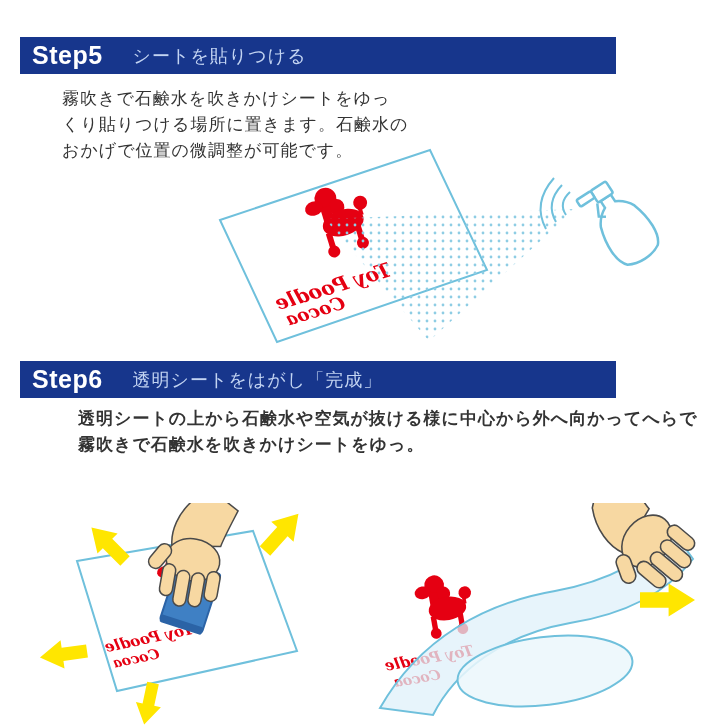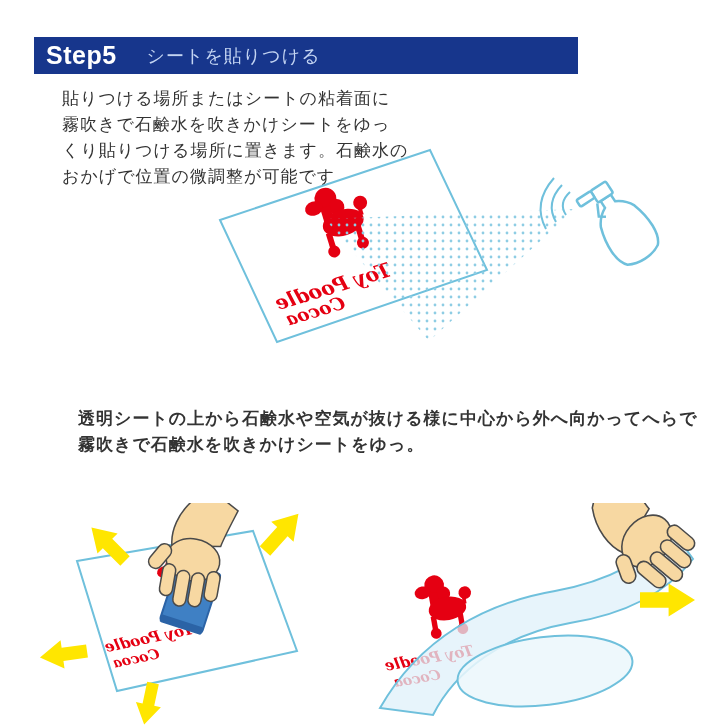--- a/index.html
+++ b/index.html
@@ -1,21 +1,21 @@
 <!DOCTYPE html>
 <html><head>
 <meta charset="utf-8">
 <style>
   * { margin:0; padding:0; box-sizing:border-box; }
   html,body { background:#ffffff; }
   body { font-family:"Liberation Sans","DejaVu Sans",sans-serif; }
   .page { position:relative; width:728px; height:728px; background:#ffffff; overflow:hidden; }
 
   .step-bar {
-    position:absolute; left:34px; width:544px; height:37px;
+    position:absolute; left:20px; width:596px; height:37px;
     background:#17368c; display:flex; align-items:center; padding-left:12px;
   }
   .bar-step5 { top:37px; }
   .bar-step6 { top:361px; }
   .step-label { color:#ffffff; font-weight:bold; font-size:25px; letter-spacing:.5px; }
   .step-title { color:#c3d4f2; font-size:18px; margin-left:30px; letter-spacing:1px; }
 
   .para { position:absolute; color:#333333; font-size:17px; line-height:26px; letter-spacing:1px; }
   .para-step5 { left:62px; top:86px; }
   .para-step6 { left:78px; top:406px; width:648px;font-weight:bold; }
@@ -58,21 +58,20 @@
       </g>
     </defs>
   </svg>
 
   <div class="step-bar bar-step5">
     <span class="step-label">Step5</span>
     <span class="step-title">シートを貼りつける</span>
   </div>
 
   <div class="para para-step5">
-    <div>貼りつける場所またはシートの粘着面に</div>
     <div>霧吹きで石鹸水を吹きかけシートをゆっ</div>
     <div>くり貼りつける場所に置きます。石鹸水の</div>
     <div>おかげで位置の微調整が可能です。</div>
   </div>
 
   <svg class="illu illu1" width="515" height="225" viewBox="0 0 515 225">
     <defs>
       <pattern id="dots" width="8" height="8" patternUnits="userSpaceOnUse">
         <circle cx="2" cy="2" r="1.4" fill="#8ecde4"></circle>
       </pattern>
@@ -95,20 +94,24 @@
     </g>
 
     <g transform="translate(437,88) rotate(-33)" fill="#ffffff" stroke="#6fc0dc" stroke-width="2.5">
       <path d="M -20,-8 C -26,10 -26,30 -18,38 C -8,44 8,44 18,38 C 26,30 26,10 20,-8 C 16,-16 10,-20 6,-22 L 6,-30 L -6,-30 L -6,-22 C -10,-20 -16,-16 -20,-8 Z"></path>
       <rect x="-9" y="-44" width="18" height="14" rx="2"></rect>
       <rect x="-26" y="-44" width="17" height="8" rx="2"></rect>
       <path d="M -10,-30 L -16,-18 L -10,-14" fill="none"></path>
     </g>
   </svg>
 
+  <div class="step-bar bar-step6">
+    <span class="step-label">Step6</span>
+    <span class="step-title">透明シートをはがし「完成」</span>
+  </div>
 
   <div class="para para-step6">
     <div>透明シートの上から石鹸水や空気が抜ける様に中心から外へ向かってへらで</div>
     <div>霧吹きで石鹸水を吹きかけシートをゆっ。</div>
   </div>
 
   <svg class="illu illu2" width="690" height="222" viewBox="0 0 690 222">
 
     <g>
       <polygon points="52,58 228,28 272,148 92,188" fill="#ffffff" stroke="#6fc0dc" stroke-width="2"></polygon>

